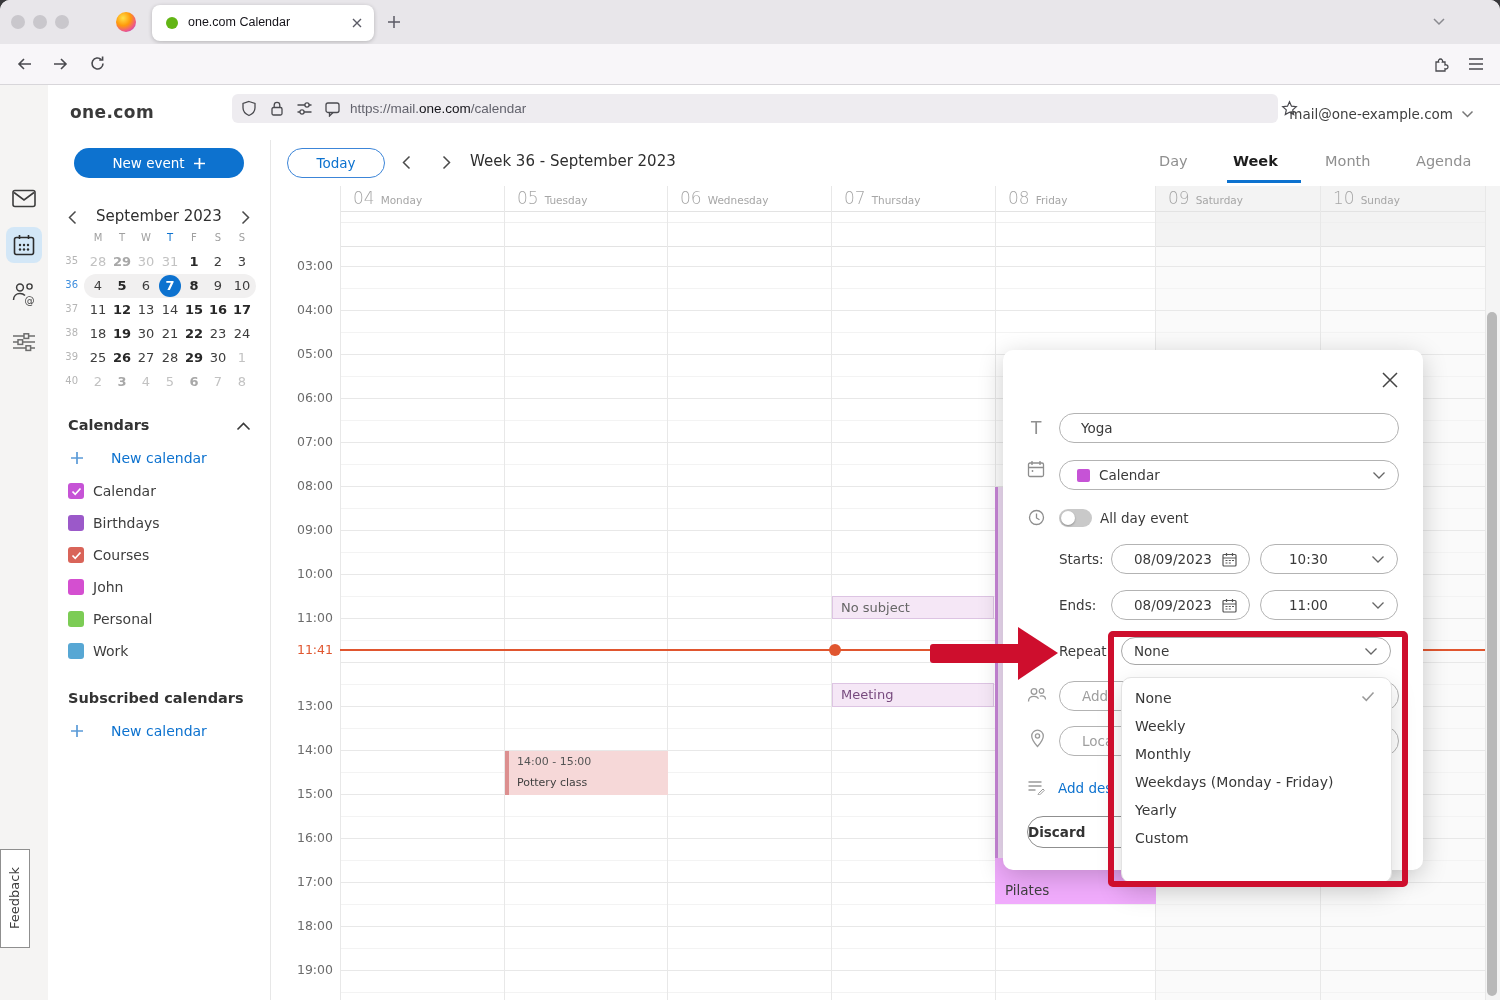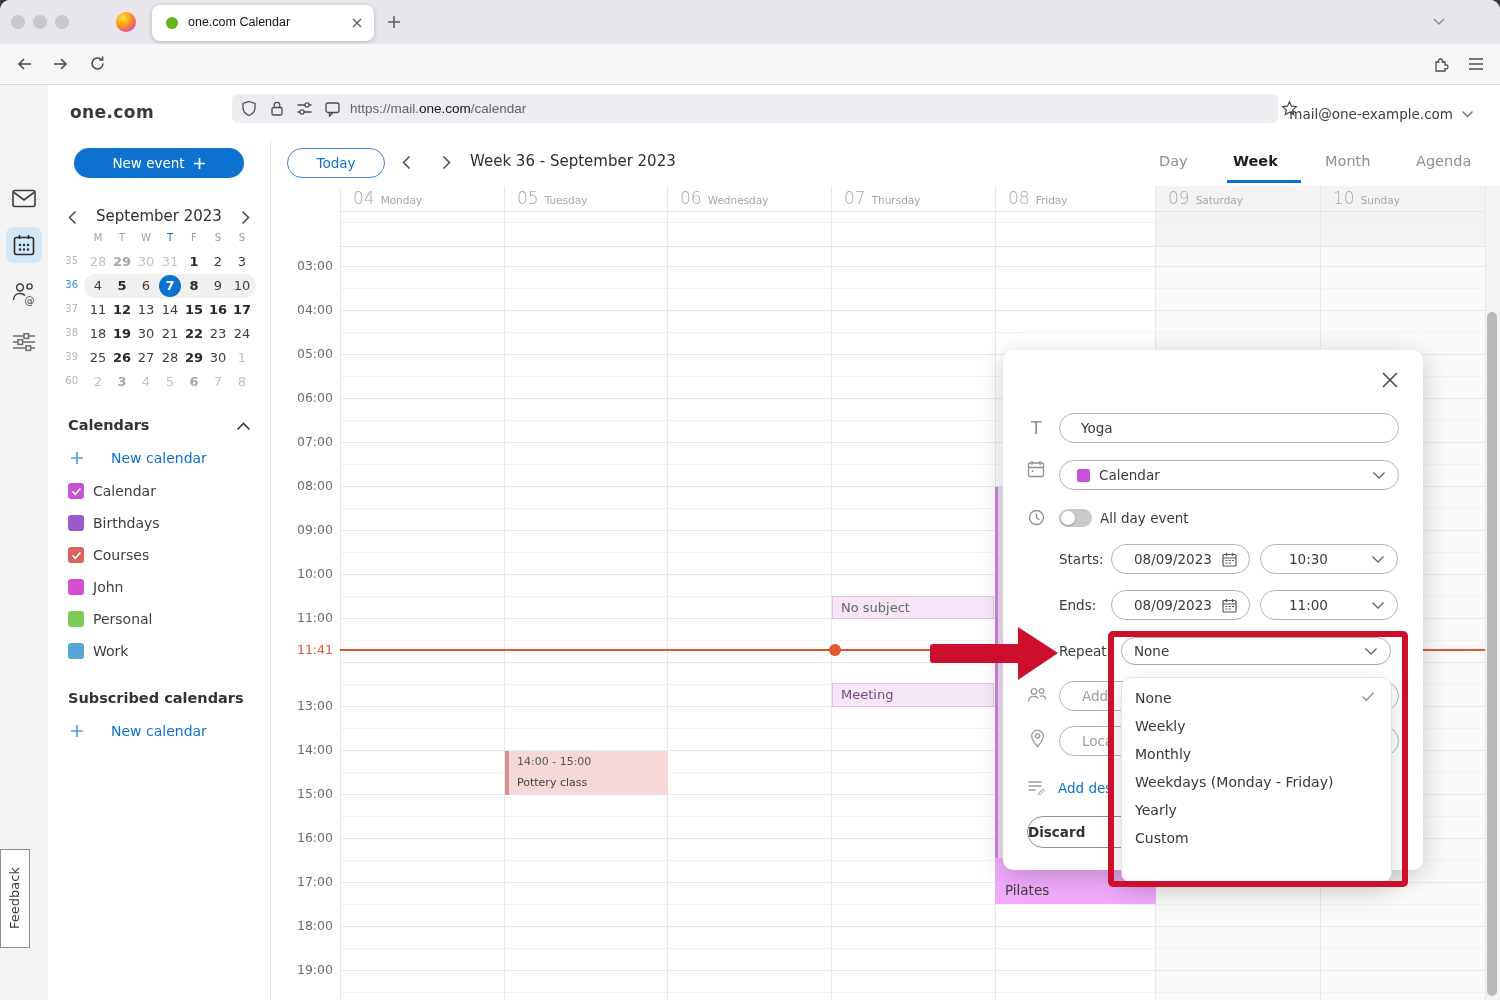--- a/index.html
+++ b/index.html
@@ -246,21 +246,21 @@
       <div class="mday n" style="left: 146px; top: 92px;">23</div>
       <div class="mday n" style="left: 170px; top: 92px;">24</div>
       <div class="wknum" style="top: 121px;">39</div>
       <div class="mday n" style="left: 26px; top: 116px;">25</div>
       <div class="mday b" style="left: 50px; top: 116px;">26</div>
       <div class="mday n" style="left: 74px; top: 116px;">27</div>
       <div class="mday n" style="left: 98px; top: 116px;">28</div>
       <div class="mday b" style="left: 122px; top: 116px;">29</div>
       <div class="mday n" style="left: 146px; top: 116px;">30</div>
       <div class="mday m" style="left: 170px; top: 116px;">1</div>
-      <div class="wknum" style="top: 145px;">60</div>
+      <div class="wknum" style="top: 145px;">40</div>
       <div class="mday m" style="left: 26px; top: 140px;">2</div>
       <div class="mday mb" style="left: 50px; top: 140px;">3</div>
       <div class="mday m" style="left: 74px; top: 140px;">4</div>
       <div class="mday m" style="left: 98px; top: 140px;">5</div>
       <div class="mday mb" style="left: 122px; top: 140px;">6</div>
       <div class="mday m" style="left: 146px; top: 140px;">7</div>
       <div class="mday m" style="left: 170px; top: 140px;">8</div>
     </div>
 
   <div class="sec-head" style="top:417px">Calendars</div>

